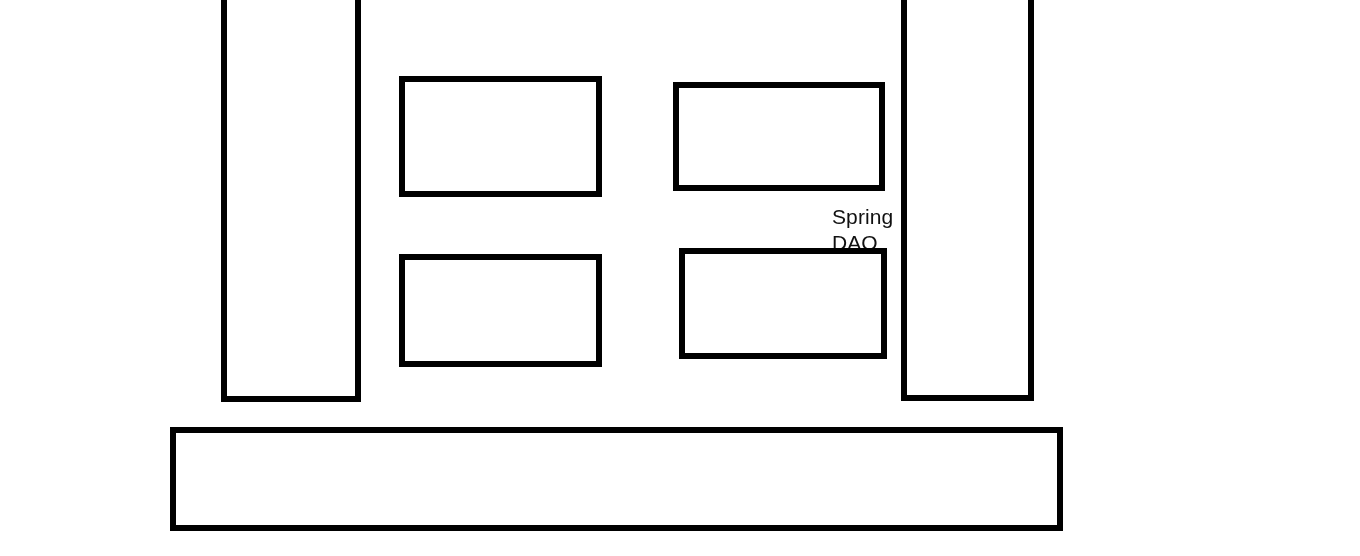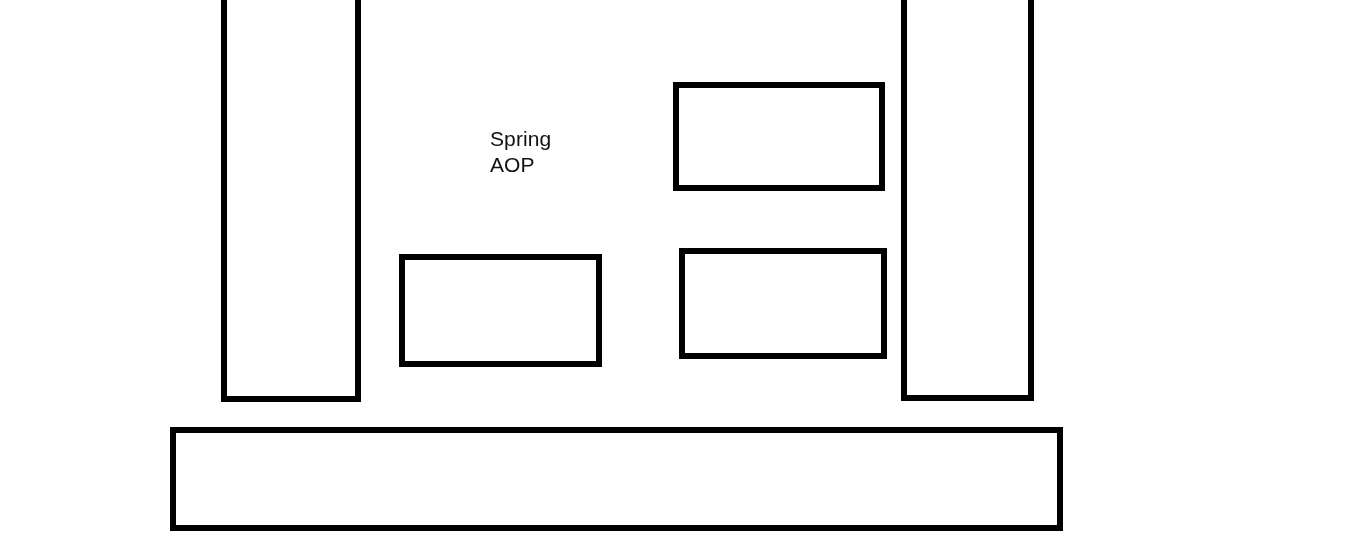--- a/index.html
+++ b/index.html
@@ -53,20 +53,23 @@
 </head>
 <body>
 
 <div id="canvas">
 
   <div class="module-box" id="box-aop">
     <span class="module-label" id="label-aop">Spring
 AOP</span>
   </div>
 
+  <div class="module-box" id="box-dao">
+    <span class="module-label" id="label-dao">Spring DAO</span>
+  </div>
 
   <div class="module-box" id="box-web">
     
   </div>
 
   <div class="module-box" id="box-mvc">
     
   </div>
 
   <div class="module-box" id="box-orm">

